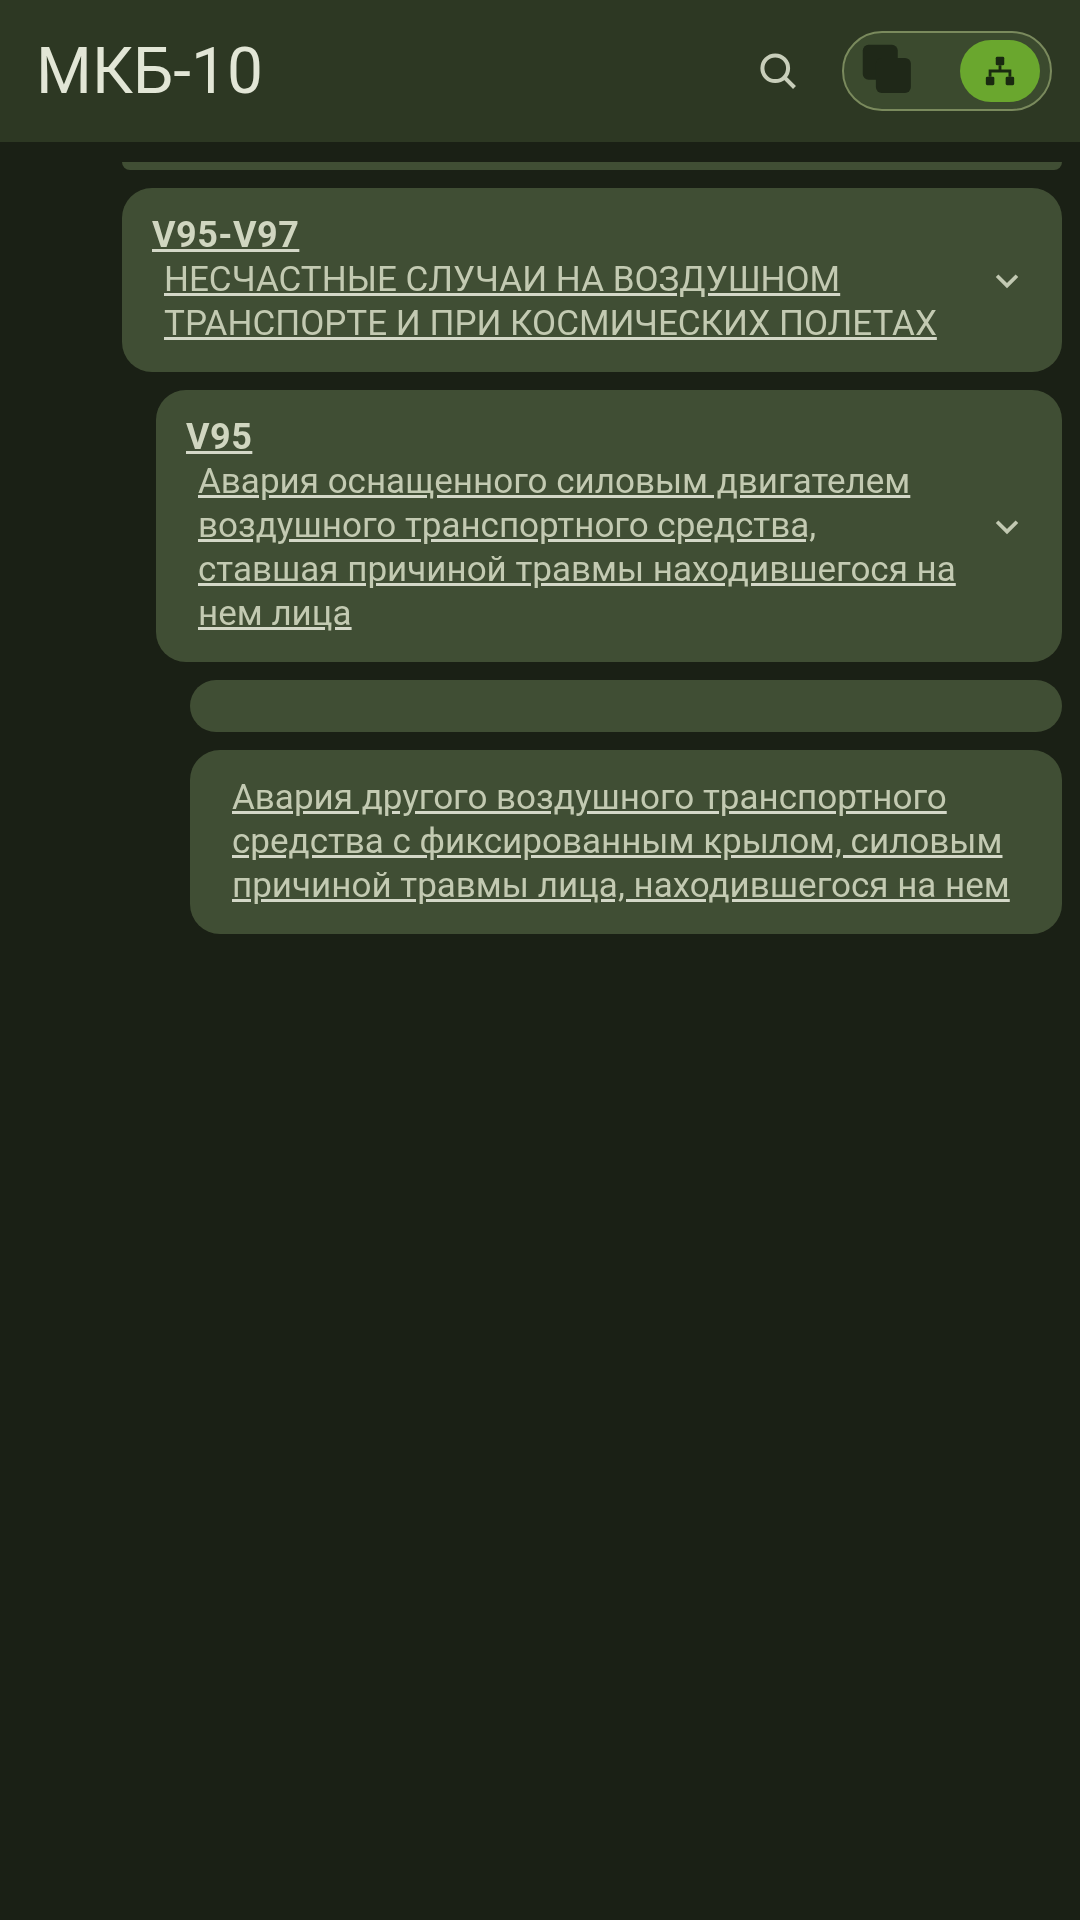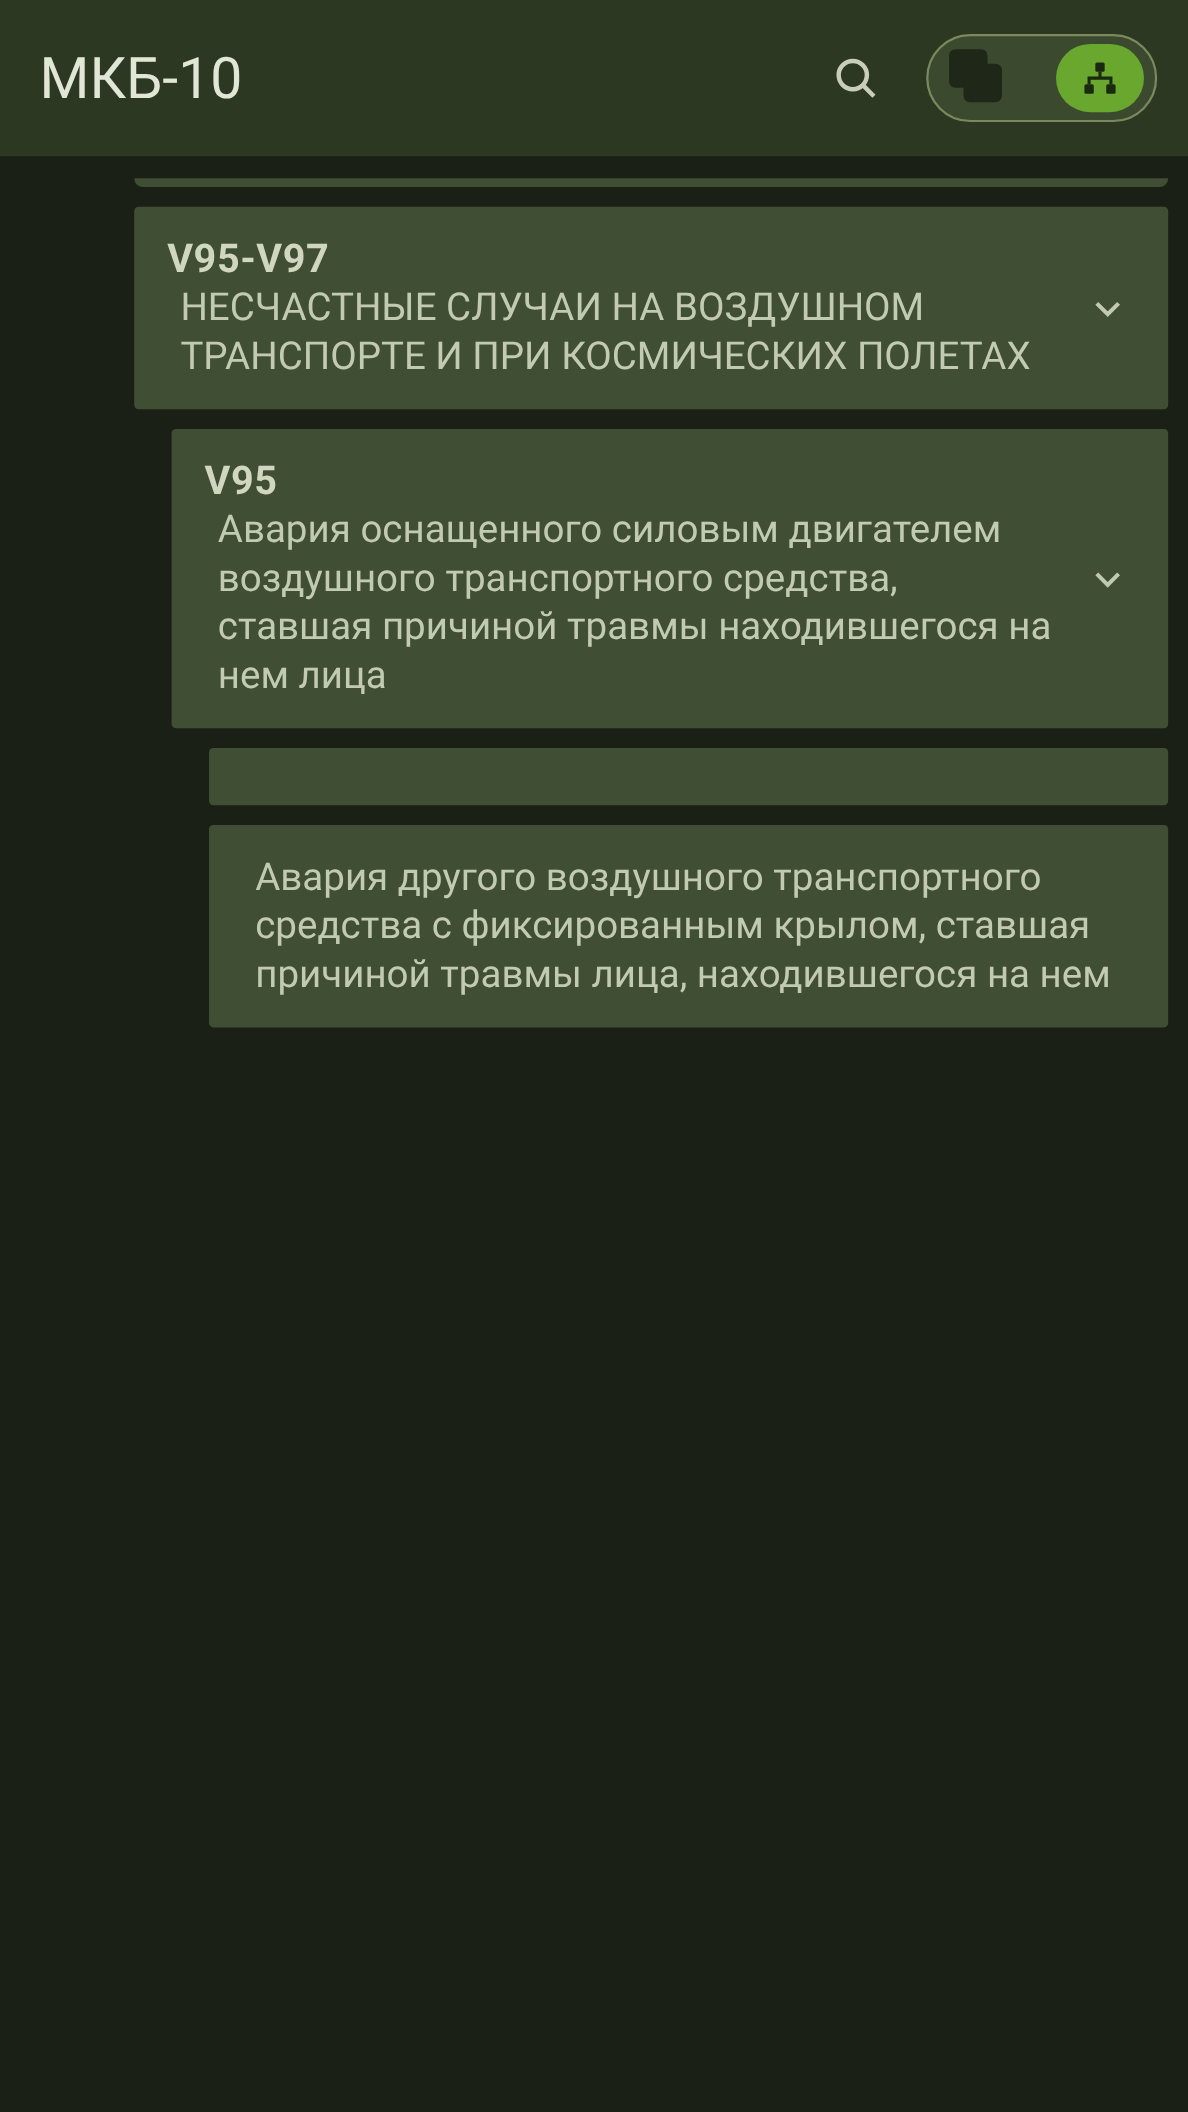--- a/index.html
+++ b/index.html
@@ -13,21 +13,21 @@
 
   .header {
     width:100%;
     height:142px;
     background:#2d3823;
     display:flex;
     align-items:center;
     padding:0 28px 0 36px;
   }
   .header .title {
-    font-size:52px;
+    font-size:64px;
     font-weight:400;
     color:#e2e6d6;
     flex:1;
   }
   .search-btn {
     width:60px; height:60px;
     display:flex; align-items:center; justify-content:center;
     margin-right:34px;
   }
   .search-btn svg { width:44px; height:44px; }
@@ -54,24 +54,25 @@
   }
   .toggle-right svg { width:34px; height:34px; }
 
   .content {
     width:100%;
     padding-top:20px;
   }
 
   .card {
     background:#404e34;
-    border-radius:4px;
+    border-radius:30px;
     display:flex;
     align-items:center;
     padding:26px 30px;
+    text-decoration:underline;
   }
   .card .text-block { flex:1; }
   .card .code {
     font-size:36px;
     font-weight:700;
     color:#d0d6c0;
     margin-bottom:2px;
     letter-spacing:0.5px;
   }
   .card .desc {
@@ -159,17 +160,17 @@
   </div>
 
 
   <div class="card level-2">
     <div class="text-block">
     </div>
   </div>
 
   <div class="card level-2">
     <div class="text-block">
-      <div class="desc">Авария другого воздушного транспортного средства с фиксированным крылом, ставшая причиной травмы лица, находившегося на нем</div>
+      <div class="desc">Авария другого воздушного транспортного средства с фиксированным крылом, силовым причиной травмы лица, находившегося на нем</div>
     </div>
   </div>
 
 </div>
 
 </body></html>

